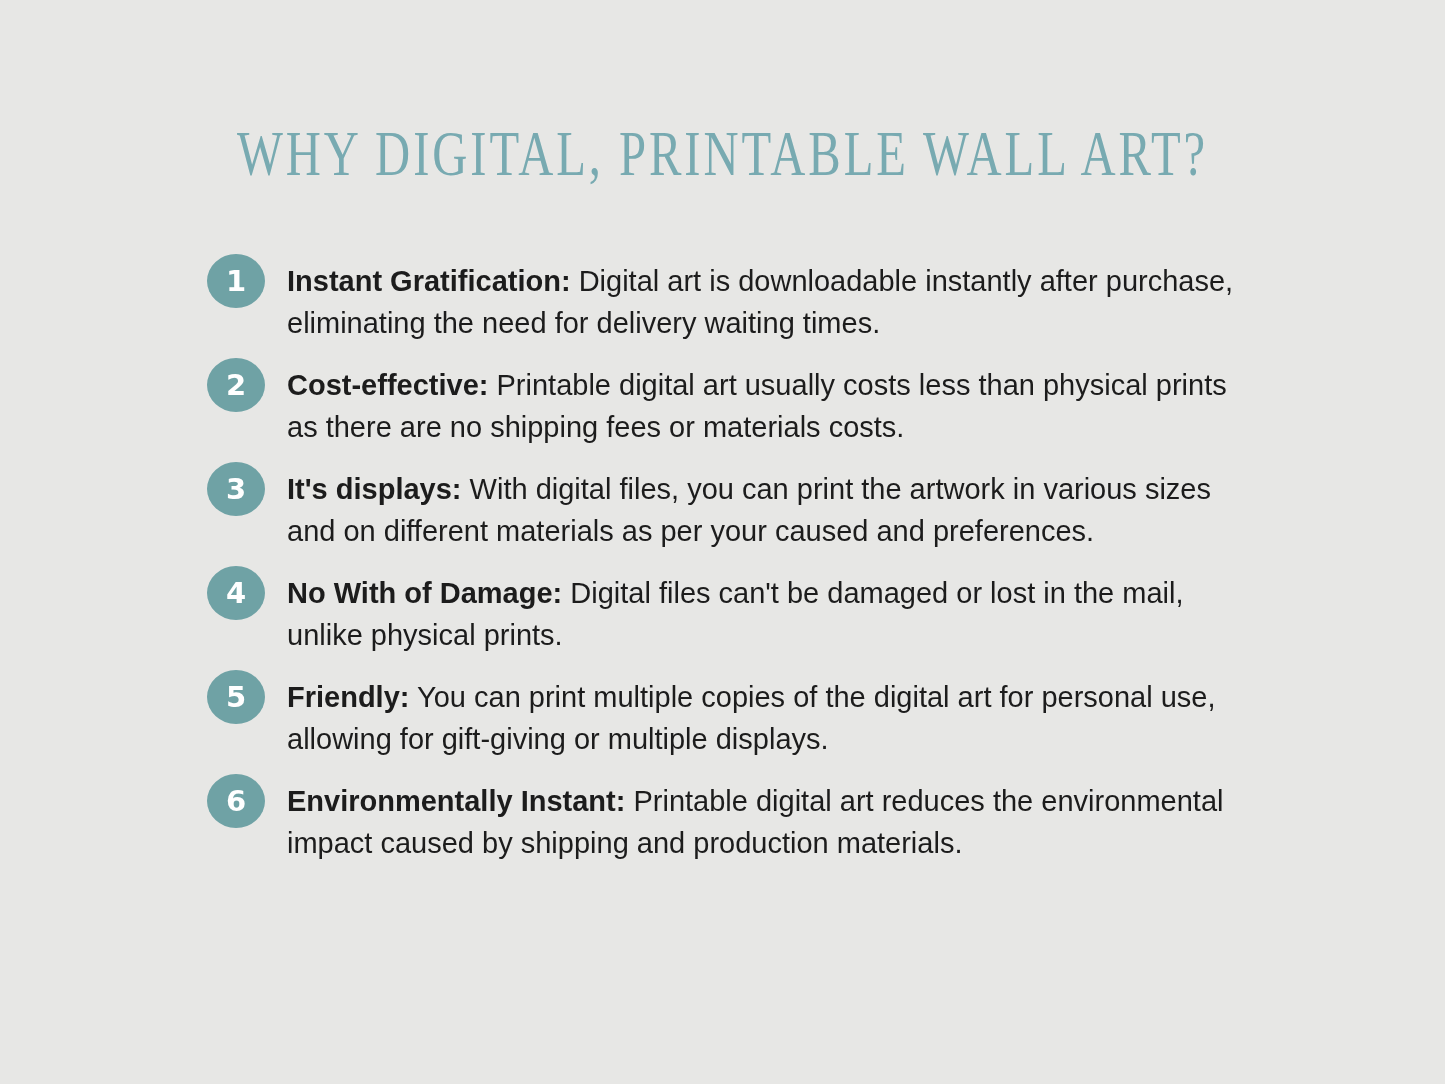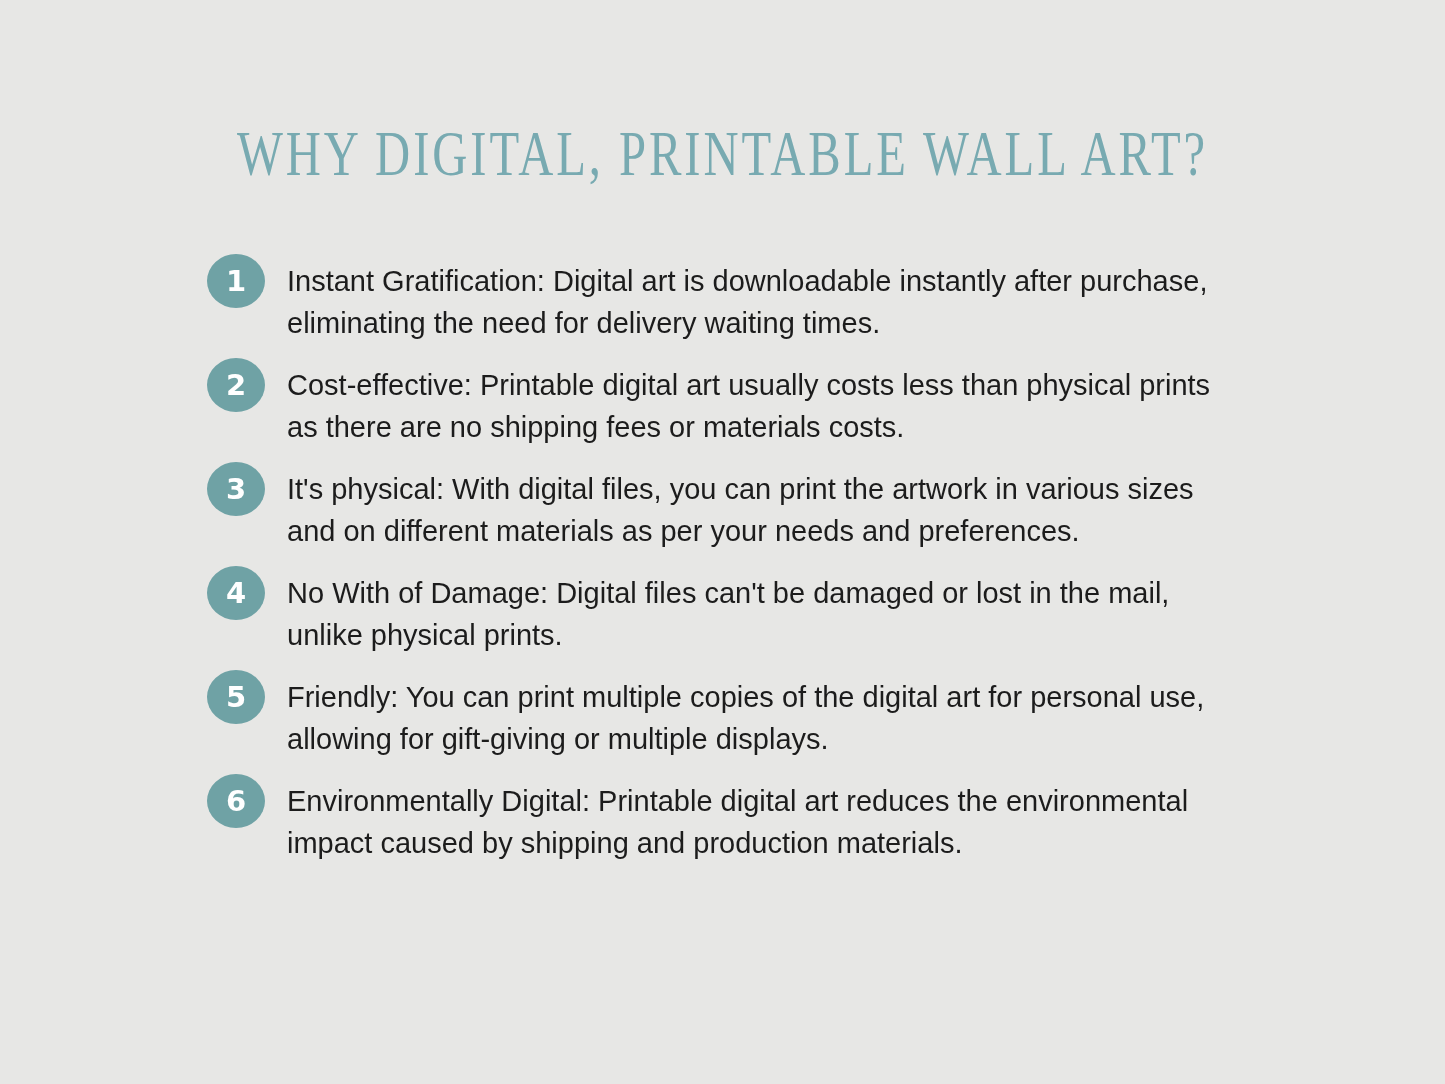--- a/index.html
+++ b/index.html
@@ -60,21 +60,21 @@
     font-size: 29px;
     line-height: 1;
   }
   .item p {
     margin: 0 0 0 22px;
     width: 960px;
     font-size: 29px;
     line-height: 42px;
     color: var(--text, #1c1c1c);
   }
-  .item p strong { font-weight: 400; }
+  .item p strong { font-weight: 700; }
 </style>
 </head>
 <body>
 
 <div class="page">
   <div class="heading-wrap">
     <h1 class="title">WHY DIGITAL, PRINTABLE WALL ART?</h1>
   </div>
 
   <div class="benefits-list">
@@ -89,37 +89,37 @@
     <div class="badge">
       <span>2</span>
     </div>
     <p><strong>Cost-effective:</strong> <span>Printable digital art usually costs less than physical prints as there are no shipping fees or materials costs.</span></p>
   </div>
 
   <div class="item">
     <div class="badge">
       <span>3</span>
     </div>
-    <p><strong>It's physical:</strong> <span>With digital files, you can print the artwork in various sizes and on different materials as per your needs and preferences.</span></p>
+    <p><strong>It's displays:</strong> <span>With digital files, you can print the artwork in various sizes and on different materials as per your caused and preferences.</span></p>
   </div>
 
   <div class="item">
     <div class="badge">
       <span>4</span>
     </div>
     <p><strong>No With of Damage:</strong> <span>Digital files can't be damaged or lost in the mail, unlike physical prints.</span></p>
   </div>
 
   <div class="item">
     <div class="badge">
       <span>5</span>
     </div>
     <p><strong>Friendly:</strong> <span>You can print multiple copies of the digital art for personal use, allowing for gift-giving or multiple displays.</span></p>
   </div>
 
   <div class="item">
     <div class="badge">
       <span>6</span>
     </div>
-    <p><strong>Environmentally Digital:</strong> <span>Printable digital art reduces the environmental impact caused by shipping and production materials.</span></p>
+    <p><strong>Environmentally Instant:</strong> <span>Printable digital art reduces the environmental impact caused by shipping and production materials.</span></p>
   </div>
 </div>
 </div>
 
 </body></html>

